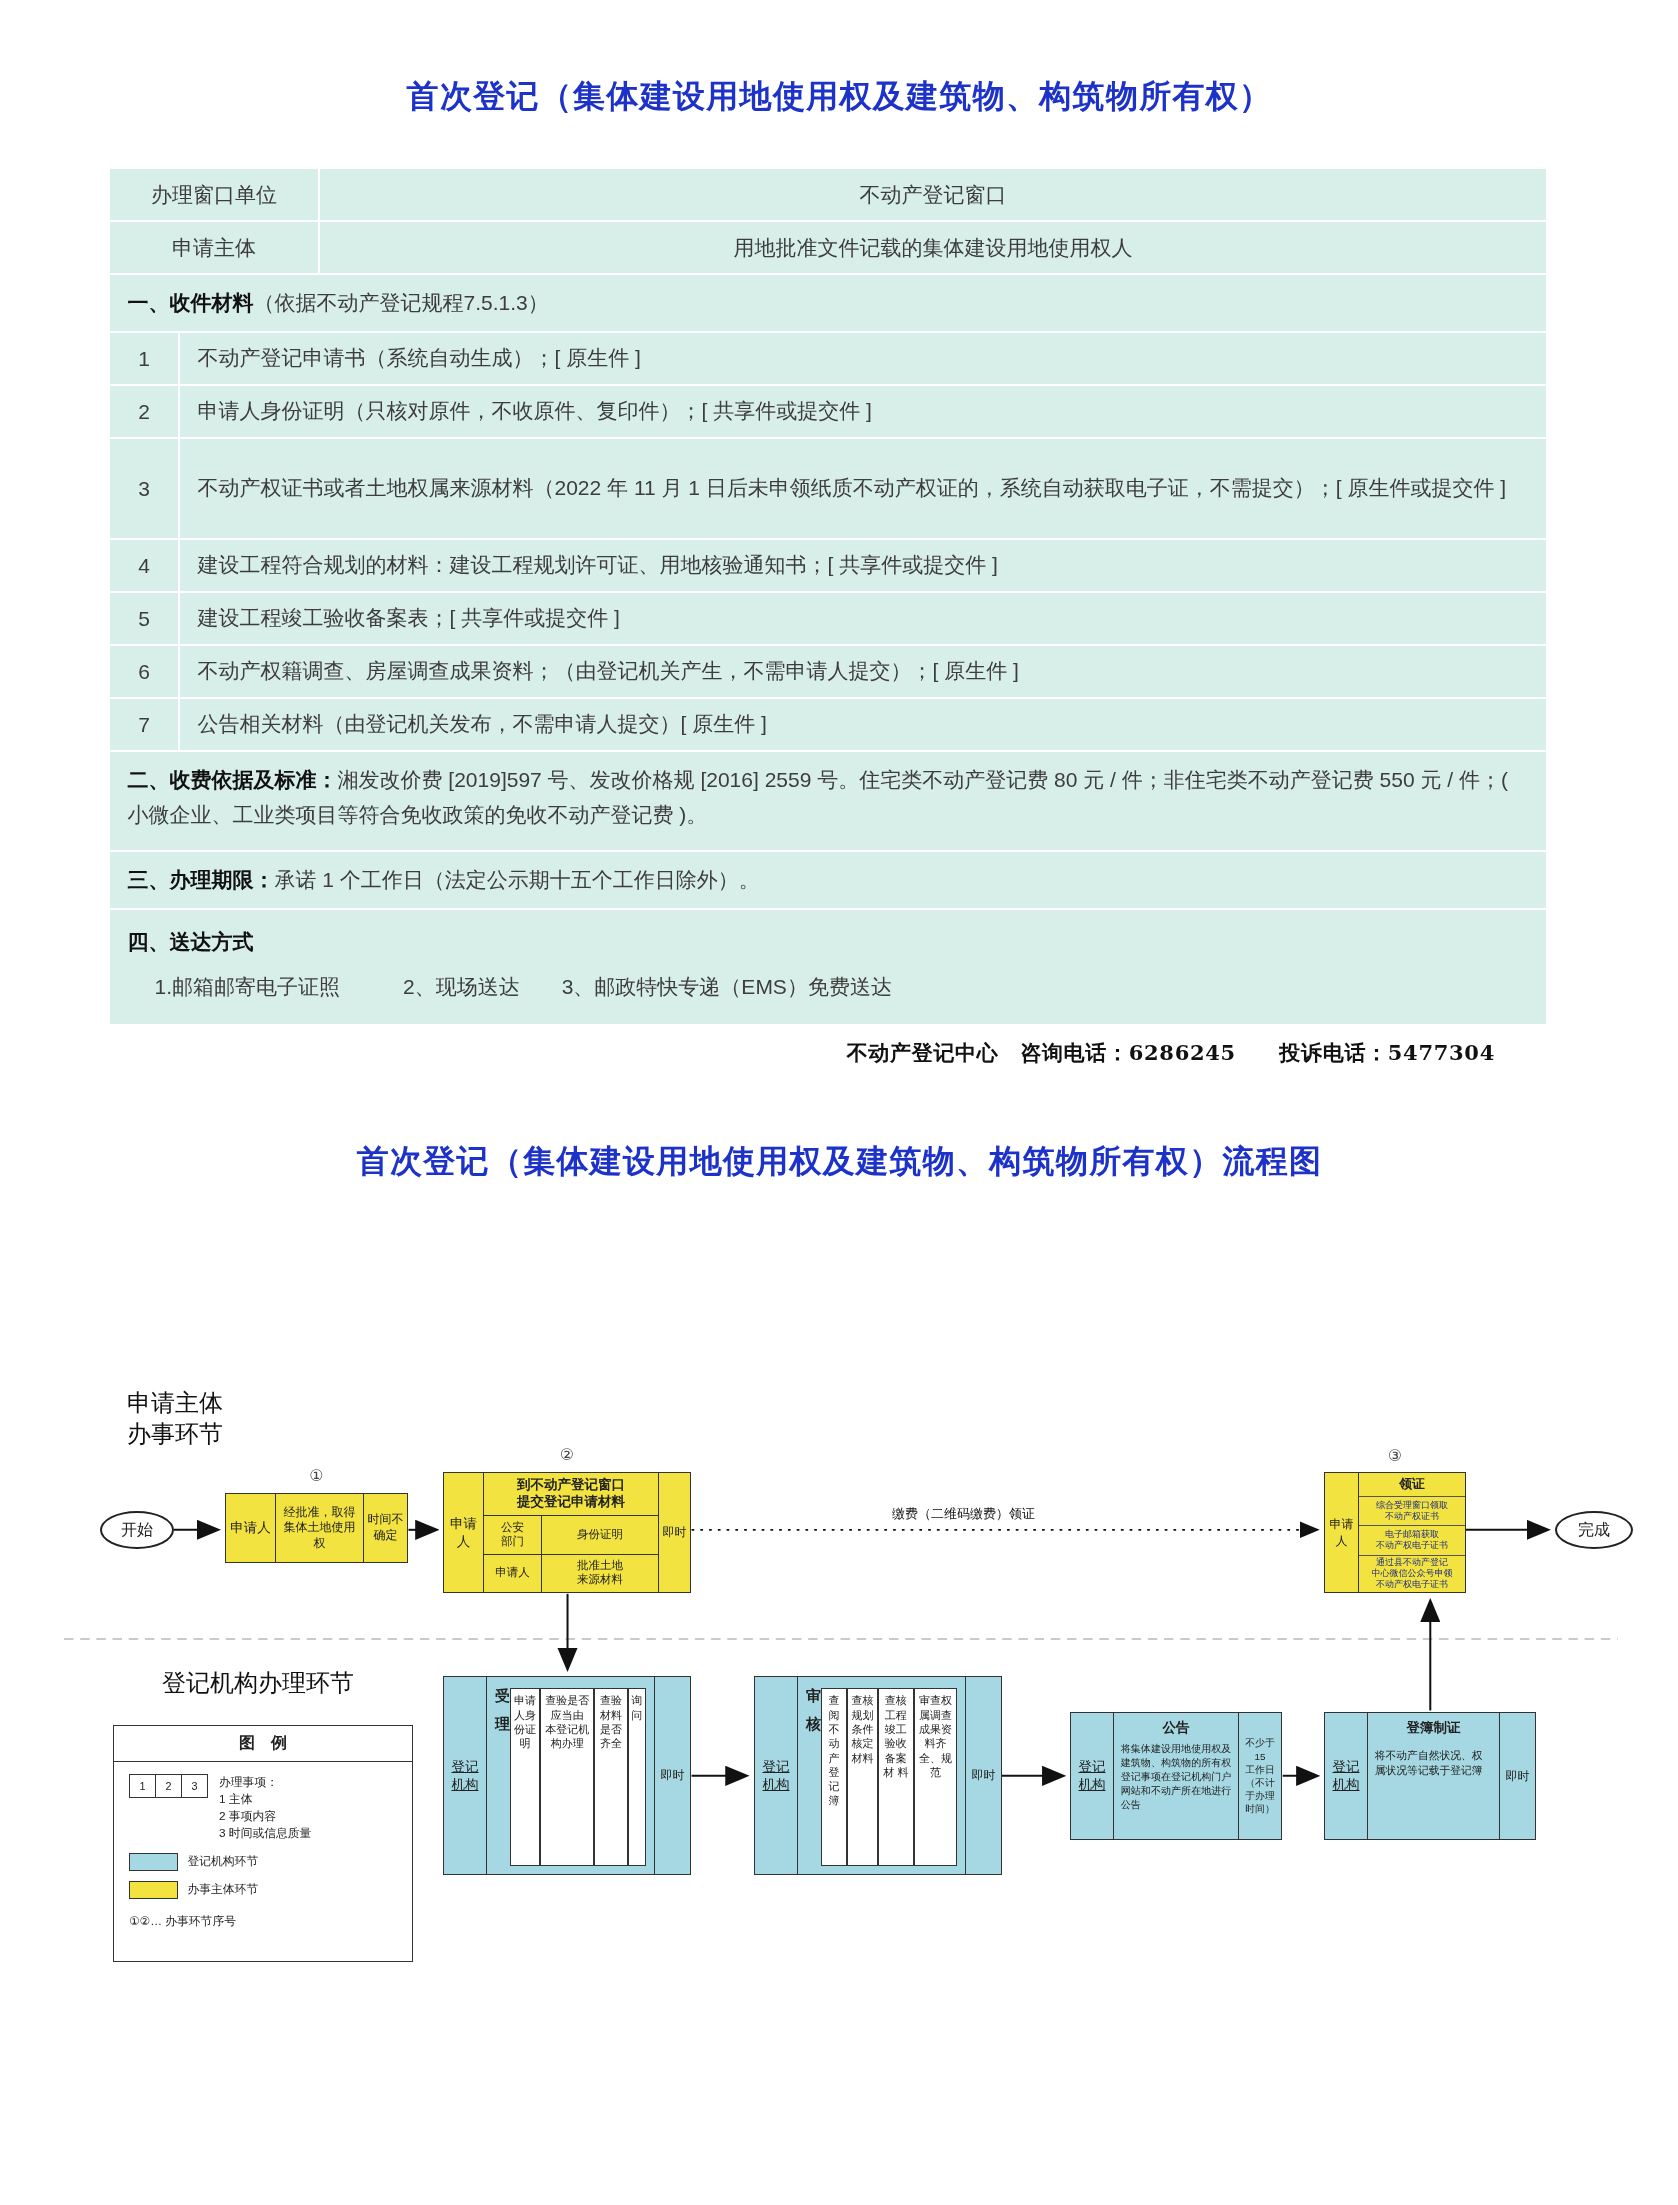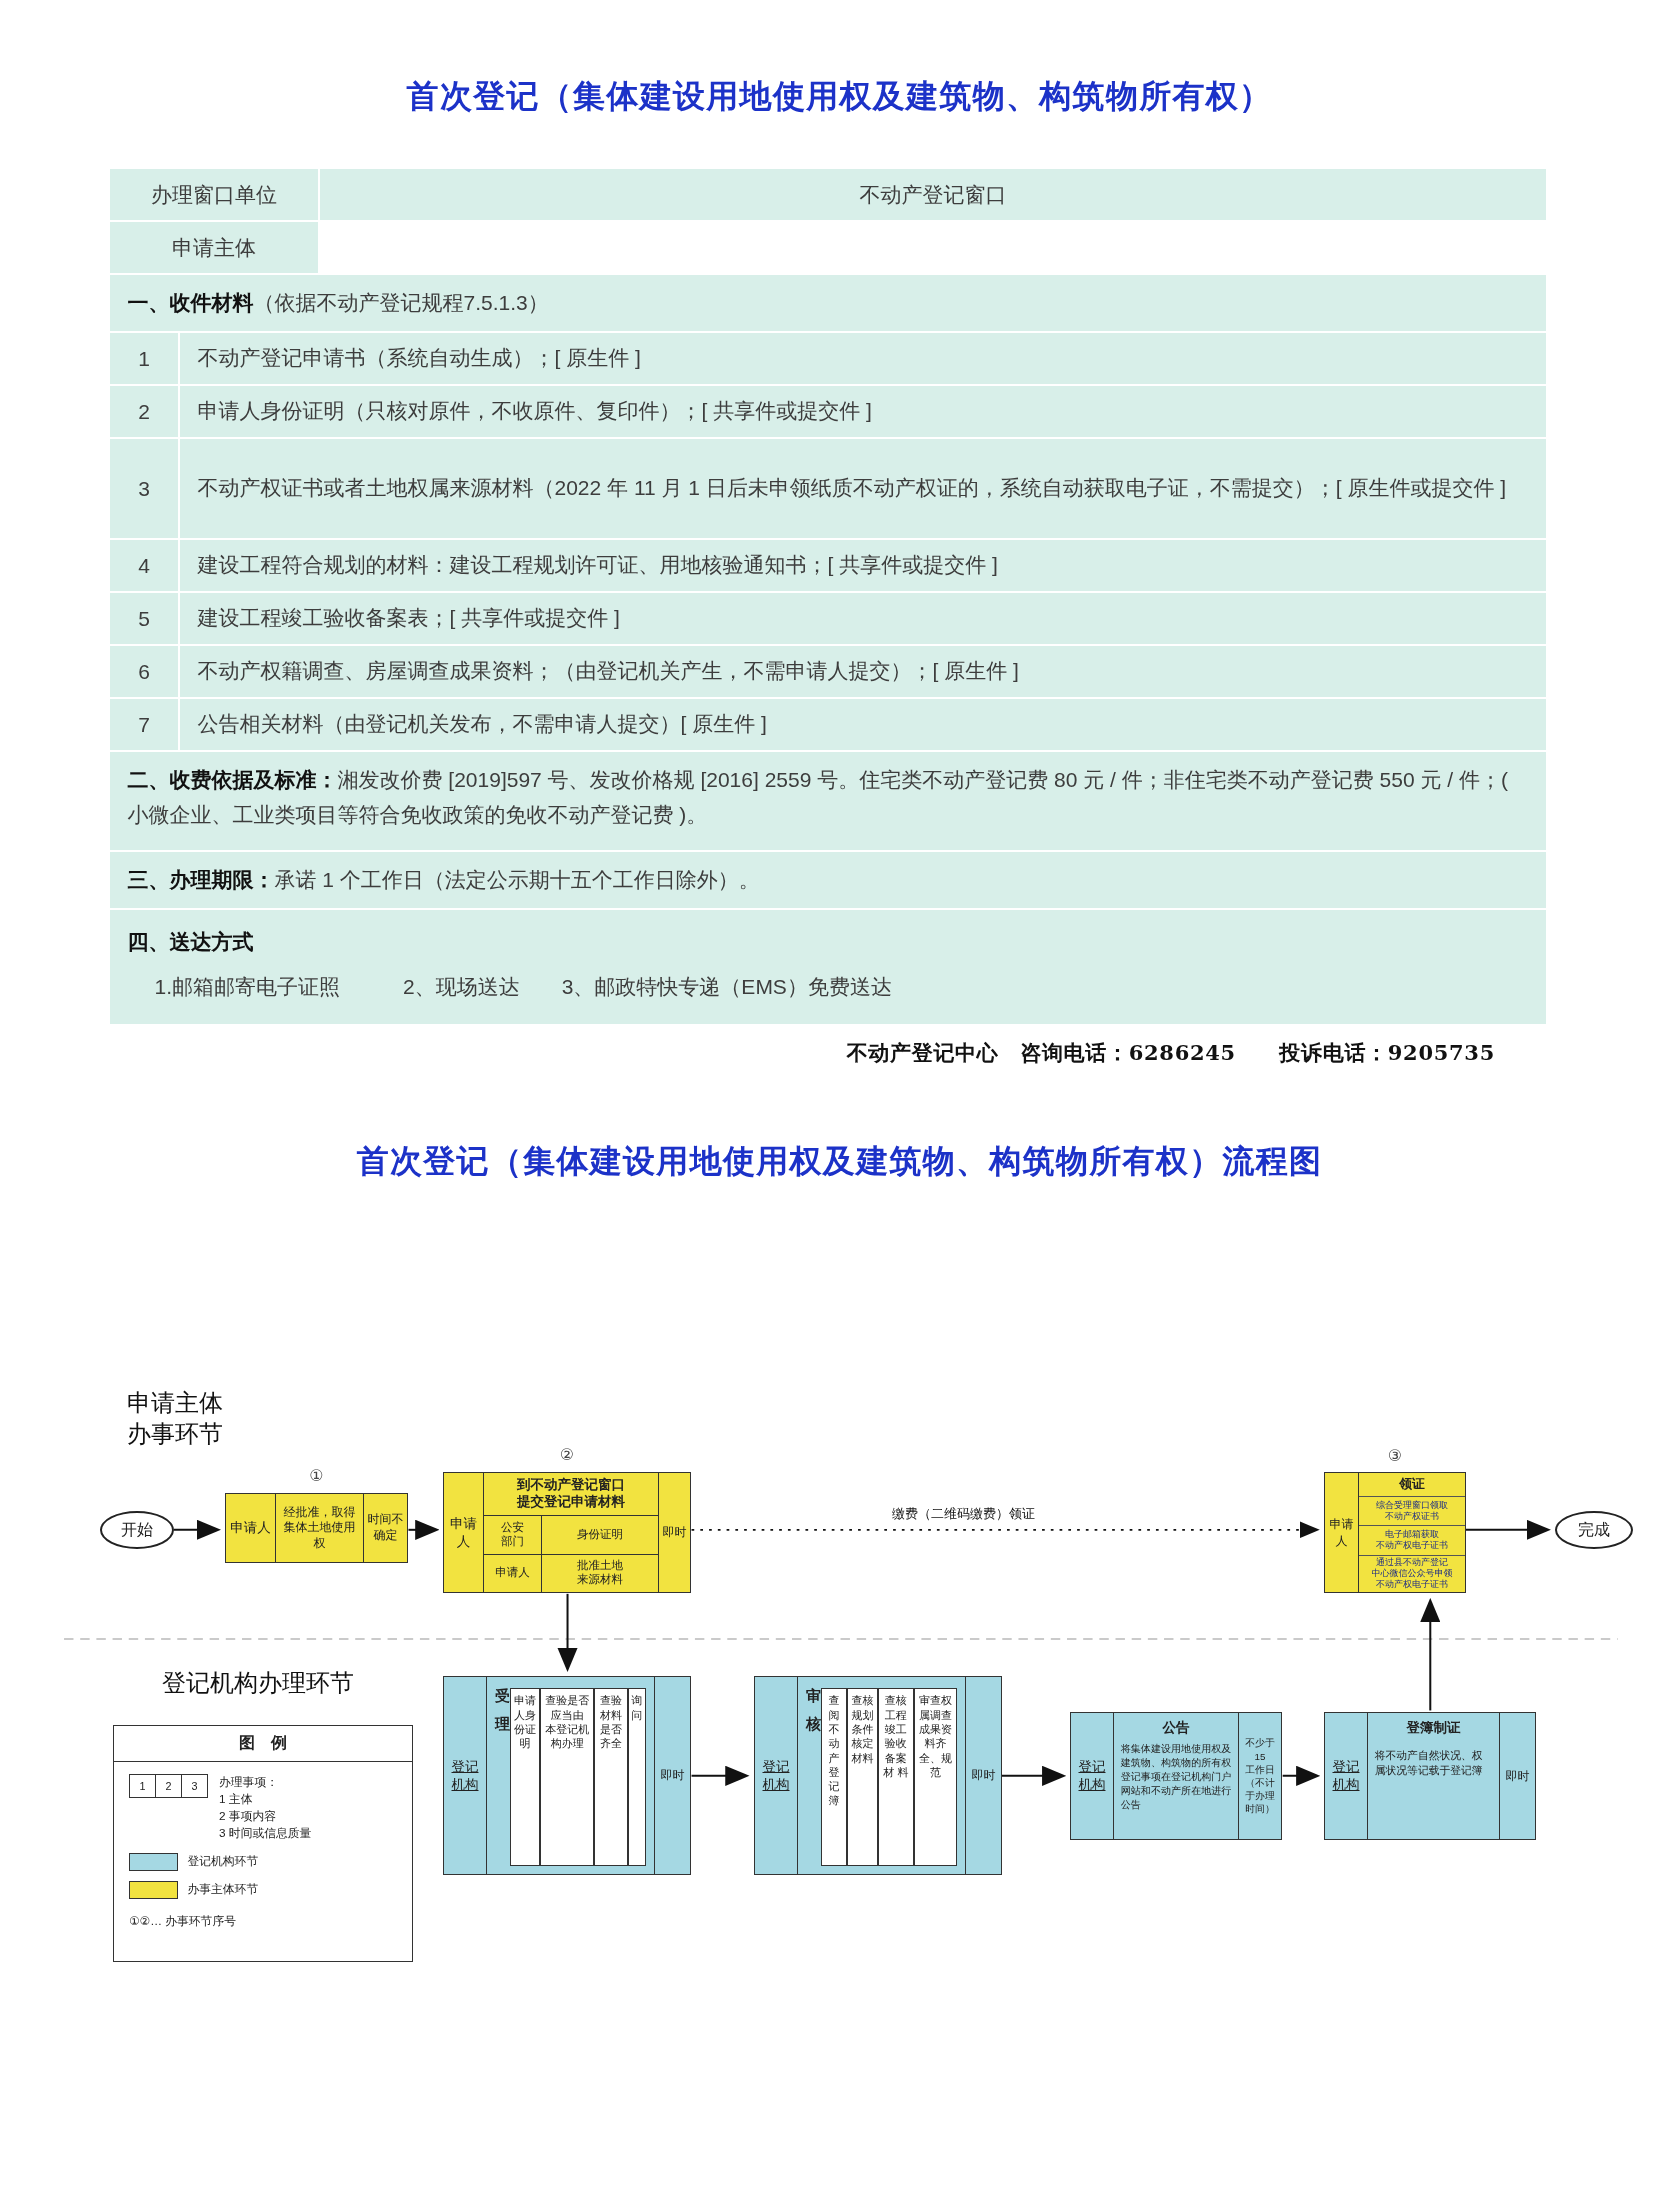--- a/index.html
+++ b/index.html
@@ -106,20 +106,21 @@
 
 <h1 class="page-title" id="title1">首次登记（集体建设用地使用权及建筑物、构筑物所有权）</h1>
 
 <div class="tbl">
   <div class="trow">
     <div class="cell lblcell">办理窗口单位</div>
     <div class="cell valcell">不动产登记窗口</div>
   </div>
   <div class="trow">
     <div class="cell lblcell">申请主体</div>
+    <div class="cell valcell">用地批准文件记载的集体建设用地使用权人</div>
   </div>
   <div class="trow">
     <div class="cell widecell">
       <span class="sec-bold">一、收件材料</span><span class="sec-rest">（依据不动产登记规程7.5.1.3）</span>
     </div>
   </div>
 
   <div class="trow">
     <div class="cell numcell">1</div>
     <div class="cell itemcell">不动产登记申请书（系统自动生成）；[ 原生件 ]</div>
@@ -160,21 +161,21 @@
     </div>
   </div>
   <div class="trow">
     <div class="cell widecell sec4">
       <div class="sec-bold">四、送达方式</div>
       <div class="s4-items">1.邮箱邮寄电子证照　　　2、现场送达　　3、邮政特快专递（EMS）免费送达</div>
     </div>
   </div>
 </div>
 
-<div class="contact">不动产登记中心　咨询电话：6286245　　投诉电话：9205735</div>
+<div class="contact">不动产登记中心　咨询电话：6286245　　投诉电话：5477304</div>
 
 <h1 class="page-title" id="title2">首次登记（集体建设用地使用权及建筑物、构筑物所有权）流程图</h1>
 
 <div class="flow">
 
   <svg class="arrows" width="1679" height="863" viewBox="0 0 2491 1280">
     <defs>
       <marker id="ah" markerWidth="12" markerHeight="10" refX="10" refY="5" orient="auto">
         <path d="M0,0 L12,5 L0,10 z" fill="#111"></path>
       </marker>

